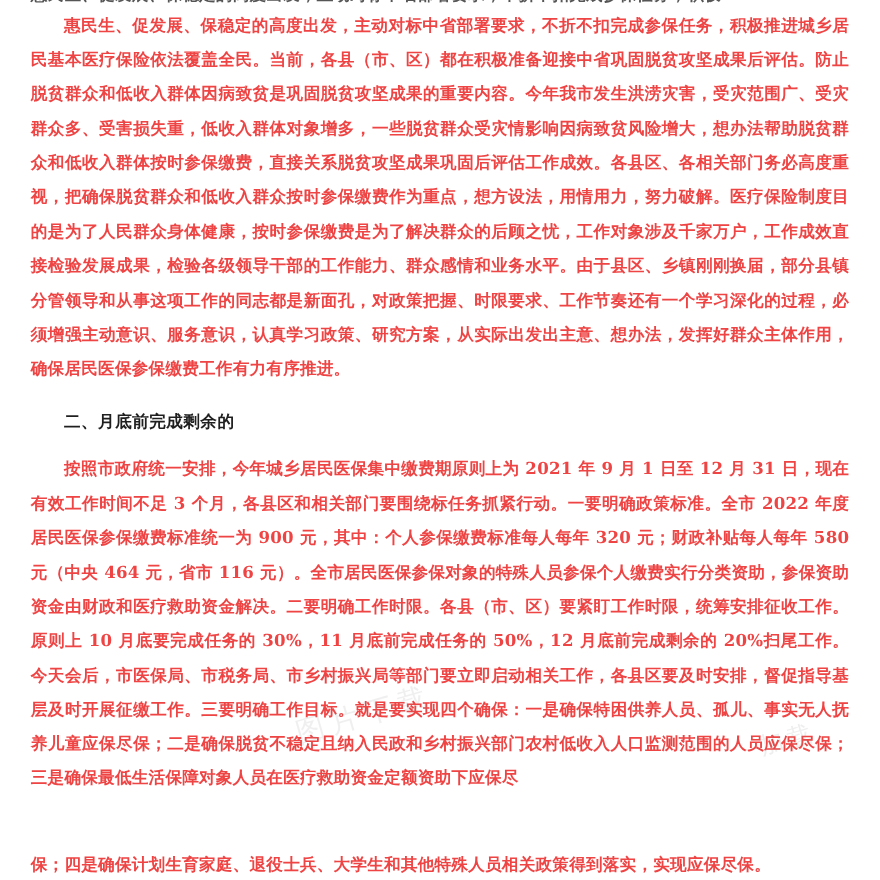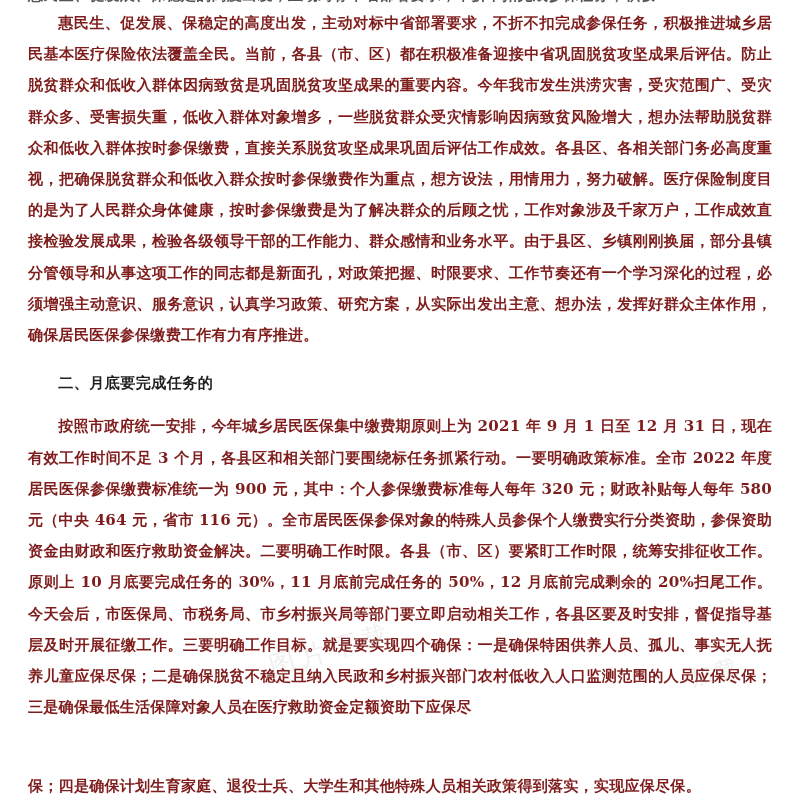--- a/index.html
+++ b/index.html
@@ -18,21 +18,21 @@
   .doc-body {
     position: absolute;
     left: 0;
     top: 0;
     width: 800px;
     padding: 0 28px;
     box-sizing: border-box;
   }
   p.para {
     margin: 0;
-    color: #7f1d1d;
+    color: #ef4444;
     font-size: 15.1px;
     line-height: 31.2px;
     text-align: justify;
     text-justify: inter-ideograph;
     text-indent: 2em;
     letter-spacing: 0.2px;
     font-weight: 600;
   }
   p.heading {
     margin: 0;
@@ -108,21 +108,21 @@
   <div class="clip-top">
     <p>惠民生、促发展、保稳定的高度出发，主动对标中省部署要求，不折不扣完成参保任务，积极</p>
   </div>
 
   <div class="doc-body" style="top: 8px;">
 
     <p class="para">惠民生、促发展、保稳定的高度出发，主动对标中省部署要求，不折不扣完成参保任务，积极推进城乡居民基本医疗保险依法覆盖全民。当前，各县（市、区）都在积极准备迎接中省巩固脱贫攻坚成果后评估。防止脱贫群众和低收入群体因病致贫是巩固脱贫攻坚成果的重要内容。今年我市发生洪涝灾害，受灾范围广、受灾群众多、受害损失重，低收入群体对象增多，一些脱贫群众受灾情影响因病致贫风险增大，想办法帮助脱贫群众和低收入群体按时参保缴费，直接关系脱贫攻坚成果巩固后评估工作成效。各县区、各相关部门务必高度重视，把确保脱贫群众和低收入群众按时参保缴费作为重点，想方设法，用情用力，努力破解。医疗保险制度目的是为了人民群众身体健康，按时参保缴费是为了解决群众的后顾之忧，工作对象涉及千家万户，工作成效直接检验发展成果，检验各级领导干部的工作能力、群众感情和业务水平。由于县区、乡镇刚刚换届，部分县镇分管领导和从事这项工作的同志都是新面孔，对政策把握、时限要求、工作节奏还有一个学习深化的过程，必须增强主动意识、服务意识，认真学习政策、研究方案，从实际出发出主意、想办法，发挥好群众主体作用，确保居民医保参保缴费工作有力有序推进。</p>
 
     <div class="spacer-md"></div>
 
-    <p class="heading">二、月底要完成任务的</p>
+    <p class="heading">二、月底前完成剩余的</p>
 
     <div class="spacer-sm"></div>
 
     <p class="para">按照市政府统一安排，今年城乡居民医保集中缴费期原则上为 2021 年 9 月 1 日至 12 月 31 日，现在有效工作时间不足 3 个月，各县区和相关部门要围绕标任务抓紧行动。一要明确政策标准。全市 2022 年度居民医保参保缴费标准统一为 900 元，其中：个人参保缴费标准每人每年 320 元；财政补贴每人每年 580 元（中央 464 元，省市 116 元）。全市居民医保参保对象的特殊人员参保个人缴费实行分类资助，参保资助资金由财政和医疗救助资金解决。二要明确工作时限。各县（市、区）要紧盯工作时限，统筹安排征收工作。原则上 10 月底要完成任务的 30%，11 月底前完成任务的 50%，12 月底前完成剩余的 20%扫尾工作。今天会后，市医保局、市税务局、市乡村振兴局等部门要立即启动相关工作，各县区要及时安排，督促指导基层及时开展征缴工作。三要明确工作目标。就是要实现四个确保：一是确保特困供养人员、孤儿、事实无人抚养儿童应保尽保；二是确保脱贫不稳定且纳入民政和乡村振兴部门农村低收入人口监测范围的人员应保尽保；三是确保最低生活保障对象人员在医疗救助资金定额资助下应保尽</p>
 
     <div class="gap-break"></div>
 
     <p class="para" style="text-indent:0;">保；四是确保计划生育家庭、退役士兵、大学生和其他特殊人员相关政策得到落实，实现应保尽保。</p>
 
   </div>

